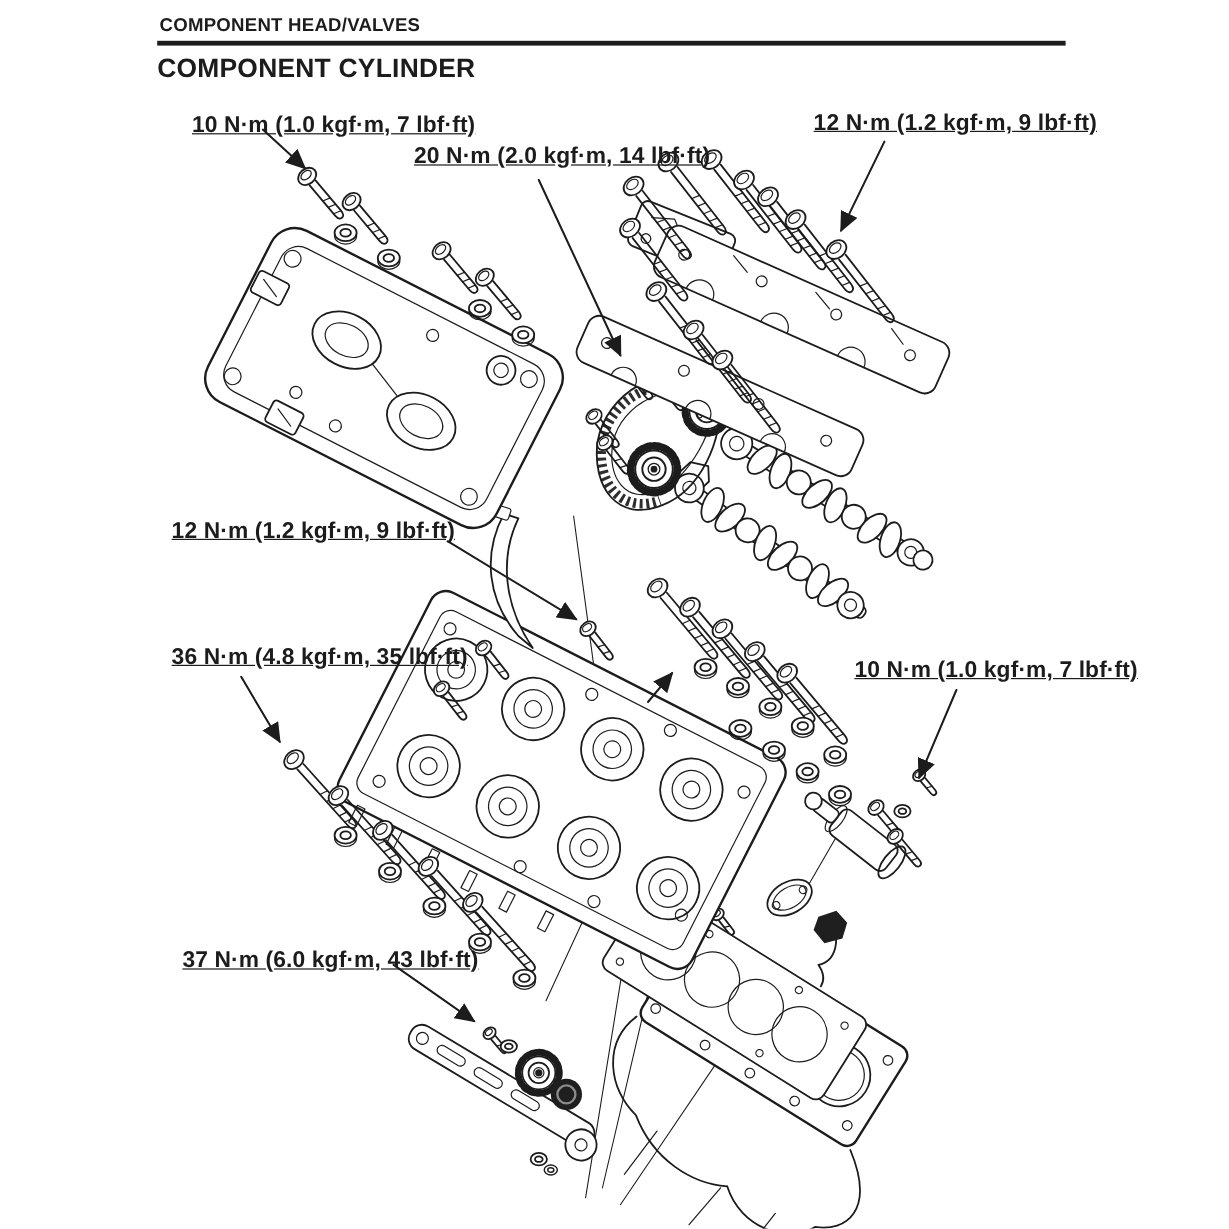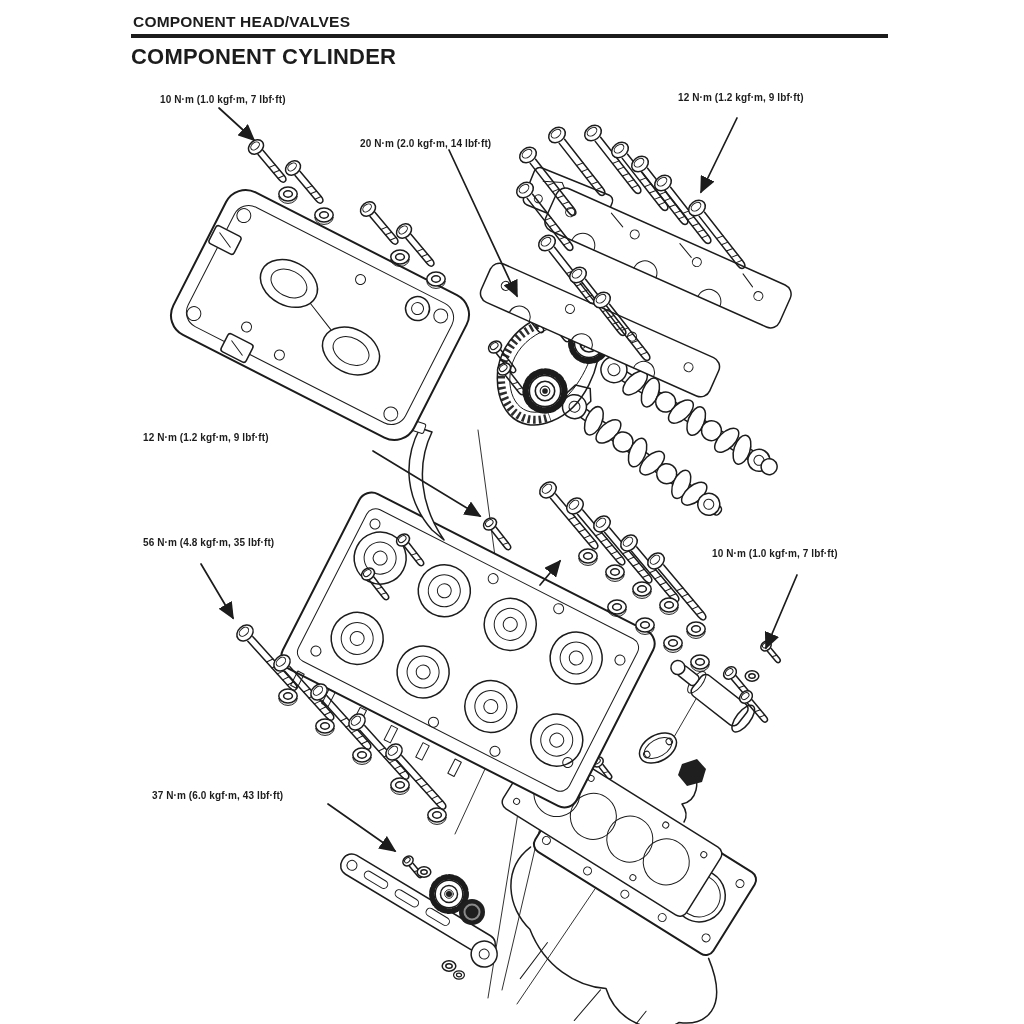--- a/index.html
+++ b/index.html
@@ -15,22 +15,22 @@
   }
   .hdr-rule {
     position:absolute; left:131px; top:34px; width:757px; height:4px;
     background:var(--ink);
   }
   .hdr-title {
     position:absolute; left:131px; top:44px;
     font-size:22px; font-weight:bold; letter-spacing:.2px; white-space:nowrap;
   }
   .t-label {
-    position:absolute; font-size:10px; font-weight:bold;
-    white-space:nowrap; letter-spacing:.1px;
+    position:absolute; font-size:19px; font-weight:bold;
+    white-space:nowrap; letter-spacing:.1px;text-decoration:underline;
   }
   svg.diagram { position:absolute; left:0; top:0; }
   .ln { stroke:var(--ink); fill:none; stroke-width:1.5; stroke-linecap:round; stroke-linejoin:round; }
   .part { fill:#ffffff; }
   .thin { stroke-width:1; }
   .thick { stroke-width:2; }
   .hair { stroke-width:0.9; }
   .leader { stroke-width:1.7; }
   .teeth { stroke-width:6; stroke-dasharray:3.5 3; }
   .chainlinks { stroke:#2e2e2e; stroke-width:8; stroke-dasharray:2.5 3; fill:none; }
@@ -421,18 +421,18 @@
     <path class="ln leader" d="M449,150 L517,296" marker-end="url(#arr)"></path>
     <path class="ln leader" d="M737,118 L701,192" marker-end="url(#arr)"></path>
     <path class="ln leader" d="M373,451 L480,516" marker-end="url(#arr)"></path>
     <path class="ln leader" d="M201,564 L233,618" marker-end="url(#arr)"></path>
     <path class="ln leader" d="M797,575 L766,648" marker-end="url(#arr)"></path>
     <path class="ln leader" d="M328,804 L395,851" marker-end="url(#arr)"></path>
   </g>
 </svg>
 
 <div class="t-label" style="left:160px; top:94px;">10 N·m (1.0 kgf·m, 7 lbf·ft)</div>
-<div class="t-label" style="left:360px; top:120px;margin-top:18px;">20 N·m (2.0 kgf·m, 14 lbf·ft)</div>
+<div class="t-label" style="left:345px; top:120px;">20 N·m (2.0 kgf·m, 14 lbf·ft)</div>
 <div class="t-label" style="left:678px; top:92px;">12 N·m (1.2 kgf·m, 9 lbf·ft)</div>
 <div class="t-label" style="left:143px; top:432px;">12 N·m (1.2 kgf·m, 9 lbf·ft)</div>
-<div class="t-label" style="left:143px; top:537px;">56 N·m (4.8 kgf·m, 35 lbf·ft)</div>
+<div class="t-label" style="left:143px; top:537px;">36 N·m (4.8 kgf·m, 35 lbf·ft)</div>
 <div class="t-label" style="left:712px; top:548px;">10 N·m (1.0 kgf·m, 7 lbf·ft)</div>
 <div class="t-label" style="left:152px; top:790px;">37 N·m (6.0 kgf·m, 43 lbf·ft)</div>
 
 </body></html>

